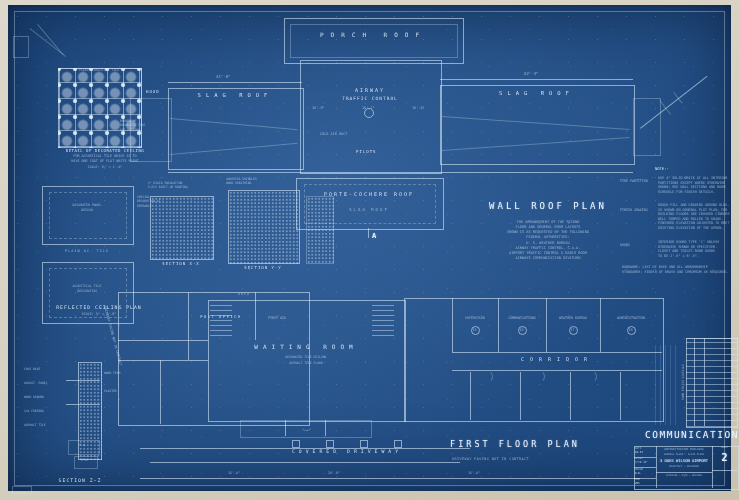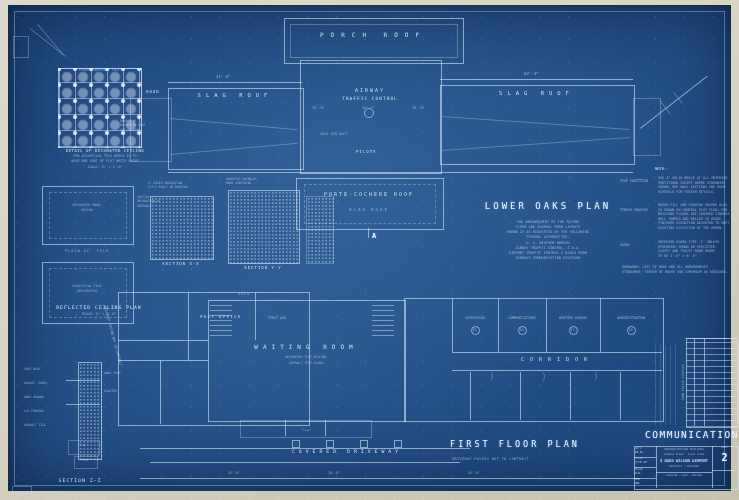--- a/index.html
+++ b/index.html
@@ -96,21 +96,21 @@
     <div class="t dim" style="left:412px;top:106px;font-size:3.5px;">16'-8"</div>
     <div class="hl f1" style="left:168px;top:172px;width:465px;"></div>
 
     <div class="b" style="left:296px;top:178px;width:146px;height:50px;"></div>
     <div class="b dsh" style="left:304px;top:184px;width:130px;height:38px;"></div>
     <div class="t c" style="left:296px;top:192px;width:146px;font-size:5px;letter-spacing:2px;">PORTE-COCHERE ROOF</div>
     <div class="t c dim" style="left:296px;top:208px;width:146px;font-size:4px;letter-spacing:2px;">SLAG ROOF</div>
     <div class="vl" style="left:368px;top:228px;height:10px;"></div>
     <div class="t br" style="left:372px;top:232px;font-size:7px;font-weight:bold;">A</div>
 
-    <div class="t c br" style="left:468px;top:201px;width:160px;font-size:9px;letter-spacing:3px;">LOWER OAKS PLAN</div>
+    <div class="t c br" style="left:468px;top:201px;width:160px;font-size:9px;letter-spacing:3px;">WALL ROOF PLAN</div>
     <div class="t c dim" style="left:468px;top:220px;width:160px;font-size:3.6px;">THE ARRANGEMENT OF THE SECOND</div>
     <div class="t c dim" style="left:468px;top:225px;width:160px;font-size:3.6px;">FLOOR AND GENERAL ROOM LAYOUTS</div>
     <div class="t c dim" style="left:468px;top:230px;width:160px;font-size:3.6px;">SHOWN IS AS REQUESTED BY THE FOLLOWING</div>
     <div class="t c dim" style="left:468px;top:235px;width:160px;font-size:3.6px;">FEDERAL AUTHORITIES:</div>
     <div class="t c dim" style="left:468px;top:241px;width:160px;font-size:3.6px;">U. S. WEATHER BUREAU</div>
     <div class="t c dim" style="left:468px;top:246px;width:160px;font-size:3.6px;">AIRWAY TRAFFIC CONTROL, C.A.A.</div>
     <div class="t c dim" style="left:468px;top:251px;width:160px;font-size:3.6px;">AIRPORT TRAFFIC CONTROL &amp; RADIO ROOM</div>
     <div class="t c dim" style="left:468px;top:256px;width:160px;font-size:3.6px;">AIRWAYS COMMUNICATION DIVISION</div>
 
     <div class="t" style="left:655px;top:167px;font-size:3.8px;">NOTE:-</div>

